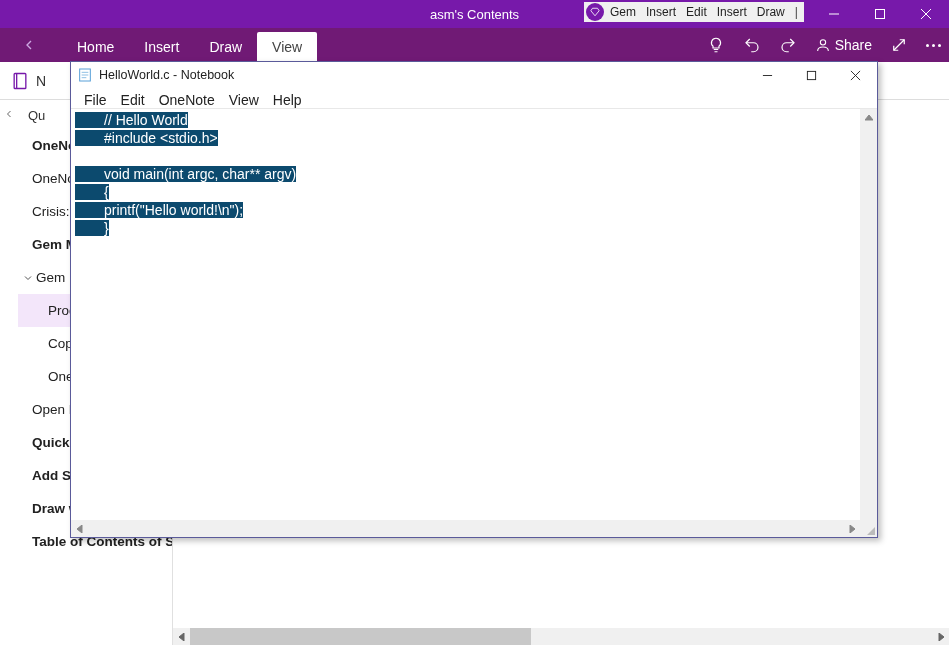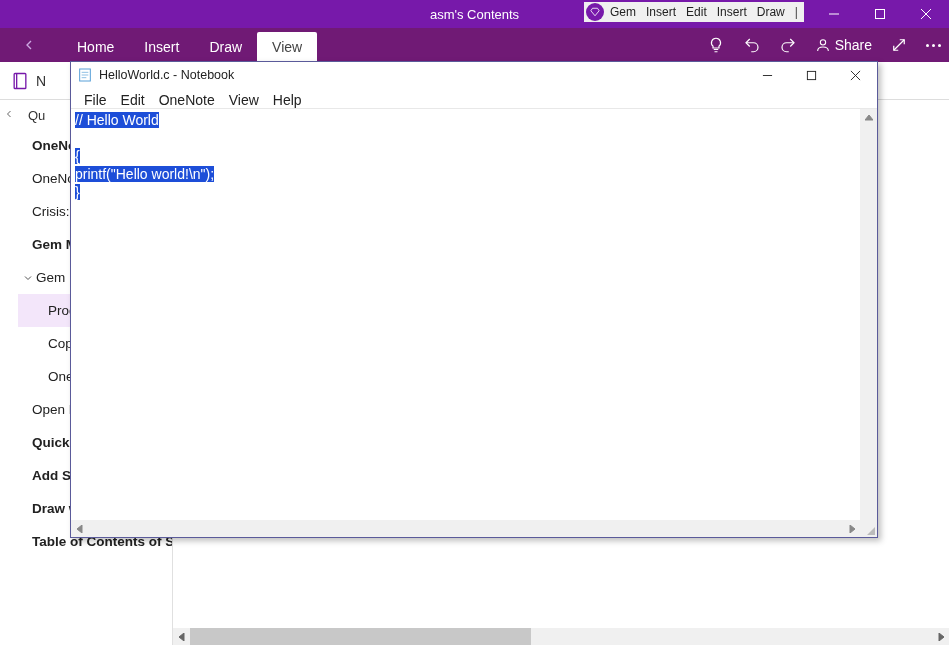--- a/index.html
+++ b/index.html
@@ -79,21 +79,21 @@
   .np-wincontrols { margin-left:auto; display:flex; }
   .np-winbtn { width:44px; height:26px; display:flex; align-items:center; justify-content:center; }
   .np-winbtn svg { stroke:#222; }
   .np-menubar { height:21px; display:flex; align-items:flex-end; padding-left:6px; font-size:14px; color:#222; gap:0; border-bottom:1px solid #e8e8e8; }
   .np-menubar span { padding: 0 7px; }
   .np-body { flex:1; position:relative; overflow:hidden; }
   .np-textarea {
     font-family: "Consolas", "Courier New", monospace; font-size:14px;
     line-height:18px; padding: 2px 4px; color:#000;
   }
-  .np-textarea .sel { background:#1d4ed8; color:#fff; }
+  .np-textarea .sel { background:#0c4a6e; color:#fff;padding-left:29px; }
   .np-vscroll { position:absolute; right:0; top:0; bottom:17px; width:17px; background:#f0f0f0; }
   .np-vscroll .varrow { height:17px; display:flex; align-items:center; justify-content:center; }
   .np-vscroll .varrow svg { stroke:#888; fill:#888; }
   .np-hscroll { position:absolute; bottom:0; left:0; right:0; height:17px; background:#f0f0f0; display:flex; }
   .np-hscroll .harrow { width:17px; display:flex; align-items:center; justify-content:center; }
   .np-hscroll .harrow svg { stroke:#888; fill:#888; }
   .np-hscroll .htrack { flex:1; }
   .np-hscroll .corner { width:17px; height:17px; background:#f0f0f0; position:relative; }
   .np-hscroll .corner::after { content:""; position:absolute; right:2px; bottom:2px; width:0; height:0; border-style:solid; border-width:0 0 8px 8px; border-color:transparent transparent #bbb transparent; }
 </style>
@@ -281,21 +281,23 @@
   <div class="np-menubar">
     <span>File</span>
     <span>Edit</span>
     <span>OneNote</span>
     <span>View</span>
     <span>Help</span>
   </div>
   <div class="np-body">
     <div class="np-textarea" id="np-text">
         <div><span class="sel">// Hello World</span></div>
+        <div><span class="sel">#include &lt;stdio.h&gt;</span></div>
         <div>&nbsp;</div>
+        <div><span class="sel">void main(int argc, char** argv)</span></div>
         <div><span class="sel">{</span></div>
         <div><span class="sel">        printf("Hello world!\n");</span></div>
         <div><span class="sel">}</span></div>
       </div>
     <div class="np-vscroll">
       <div class="varrow">
           <svg width="8" height="8" viewBox="0 0 8 8">
             <polygon points="0,6 8,6 4,1"></polygon>
           </svg>
         </div>

